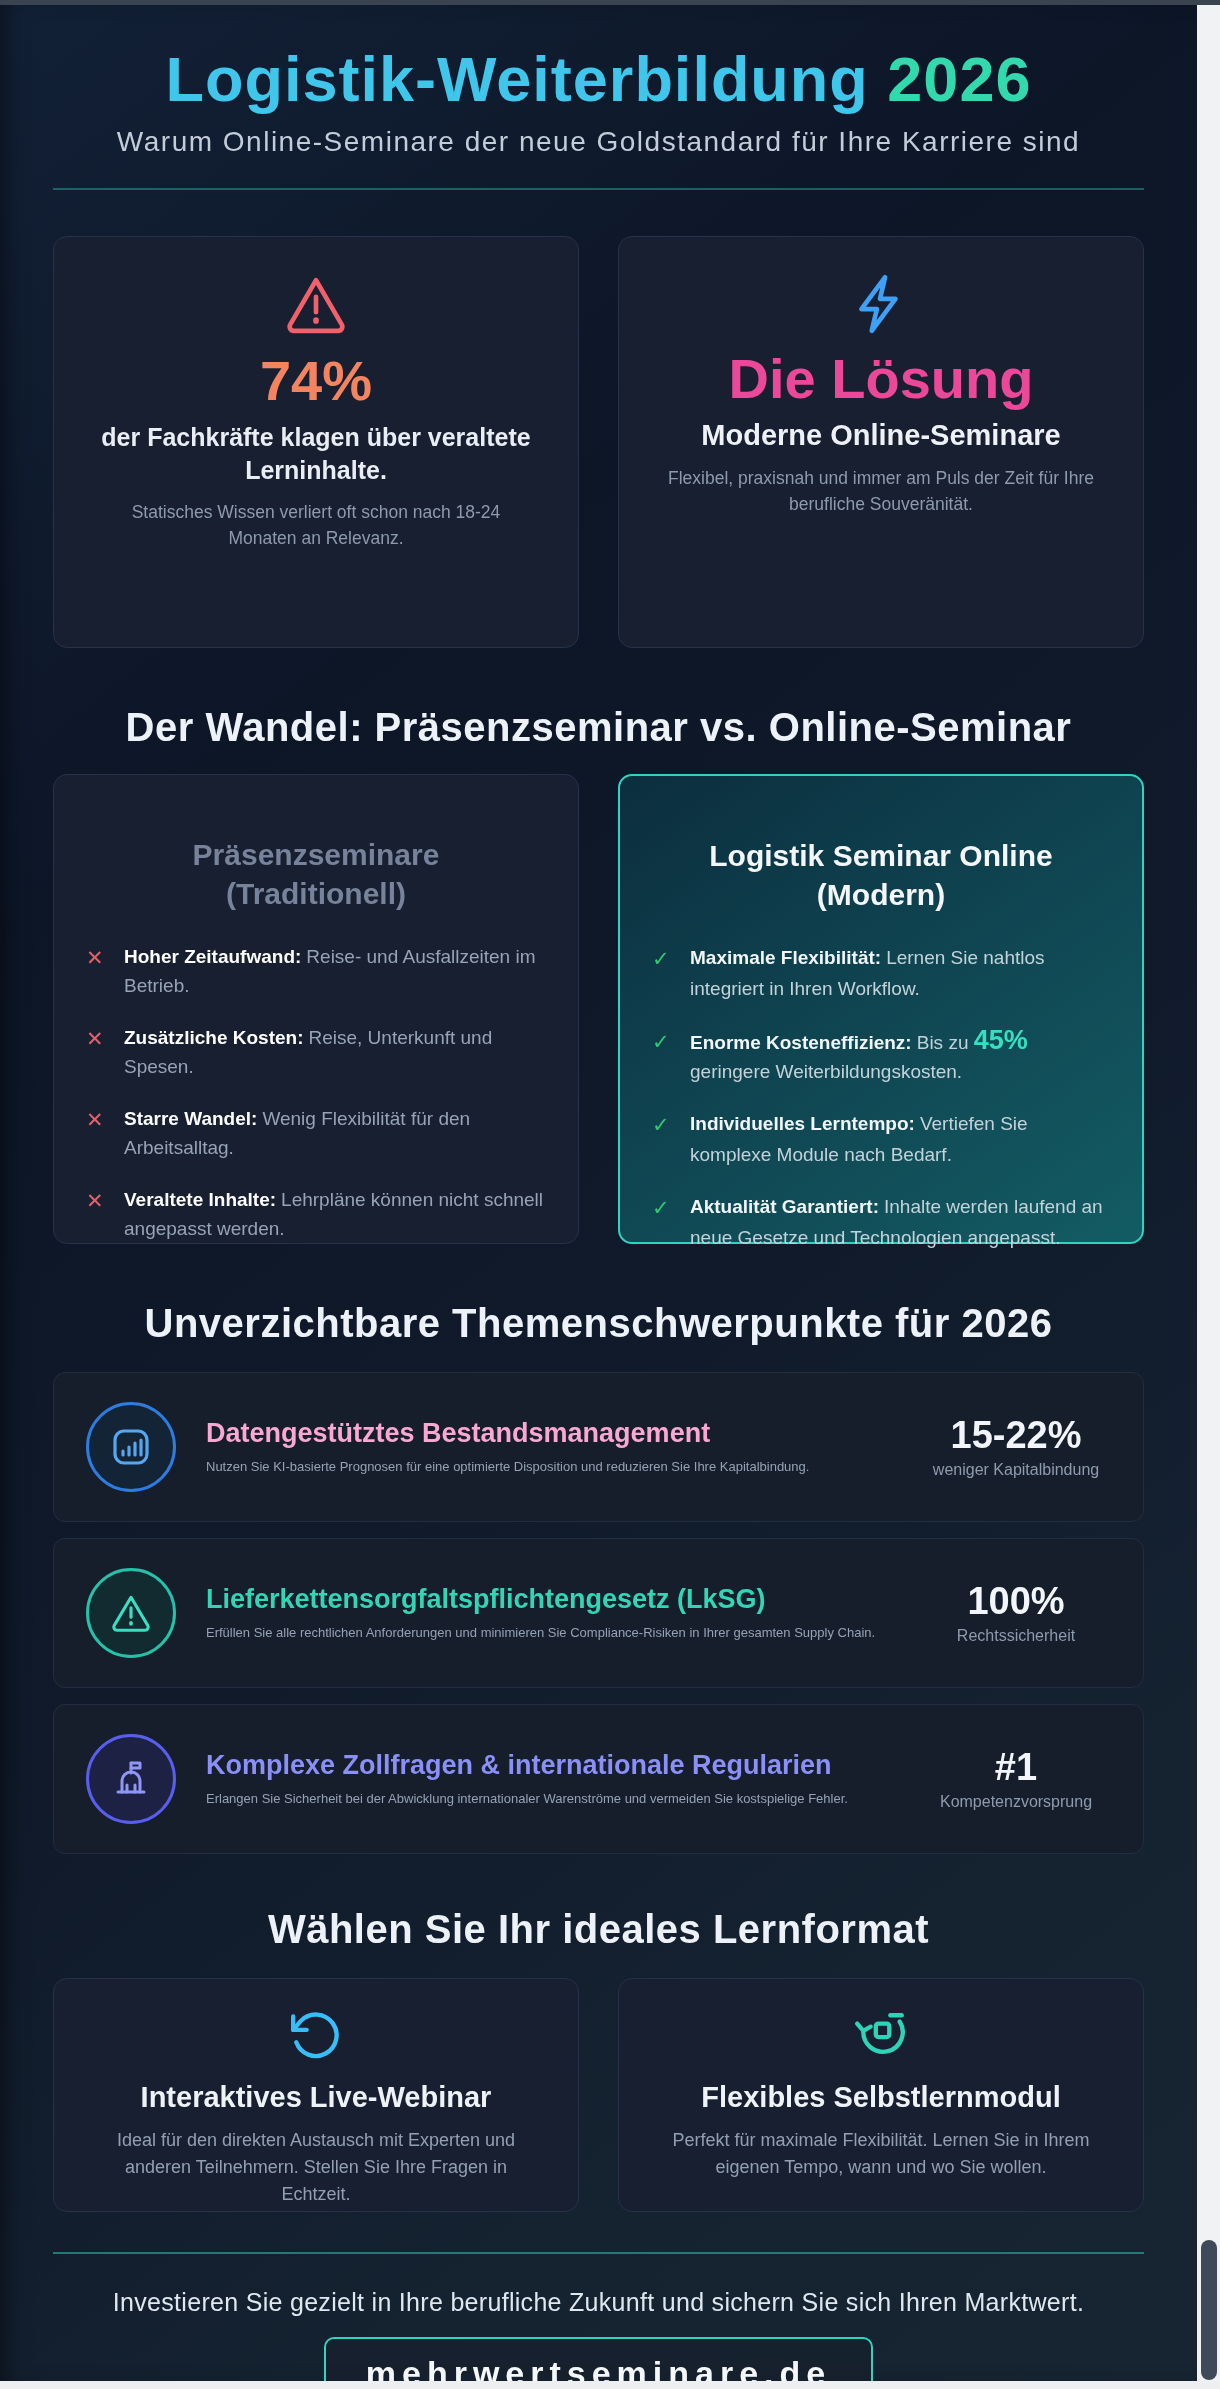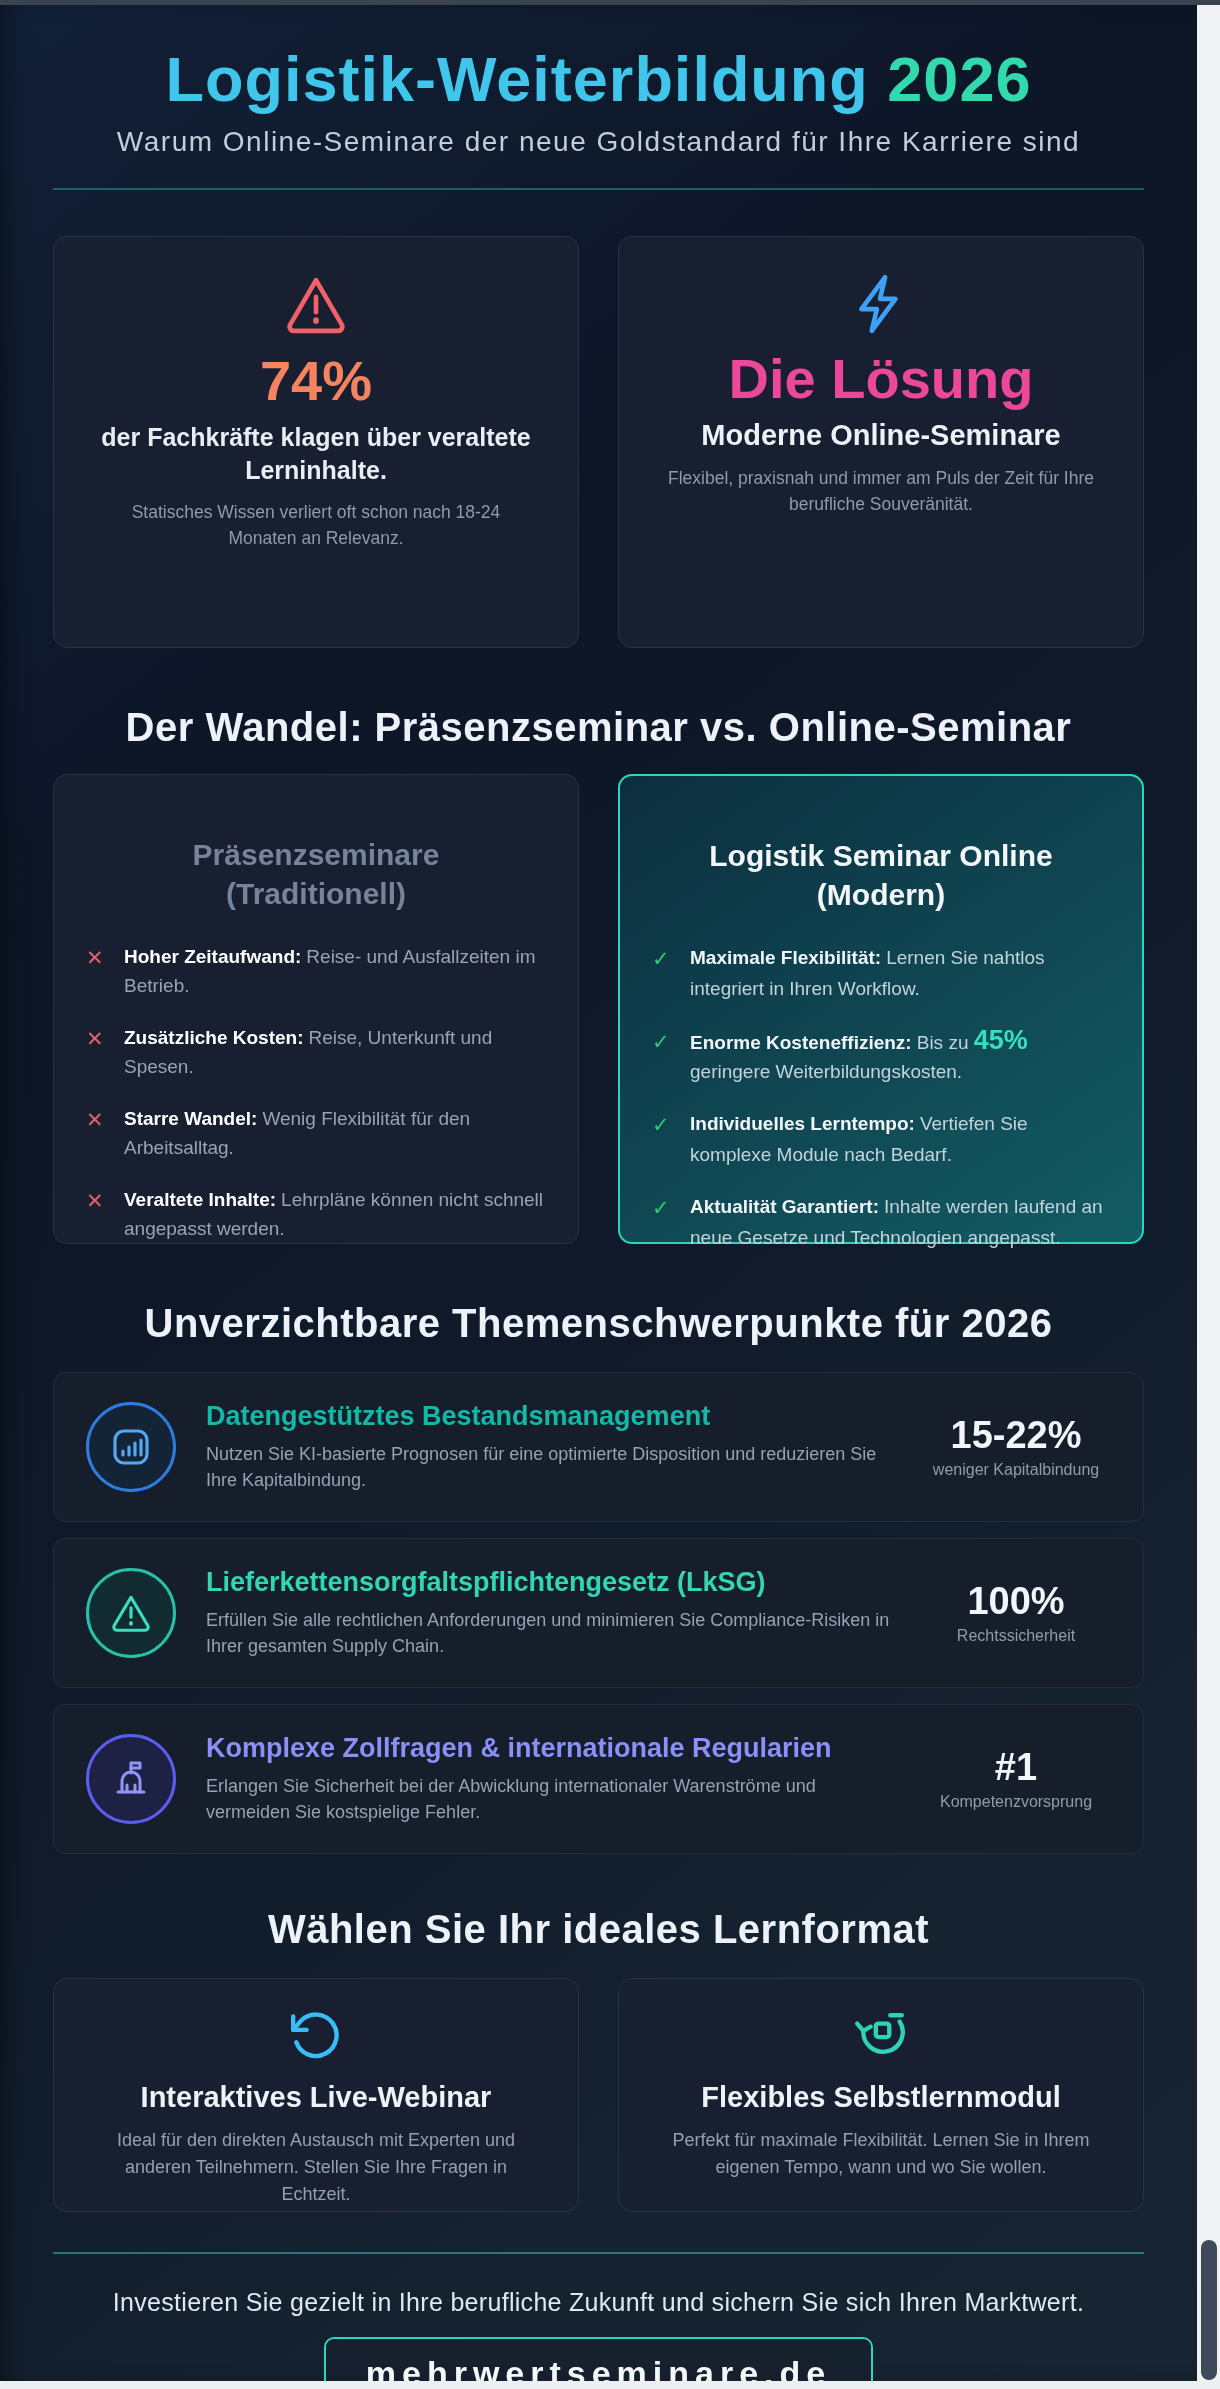--- a/index.html
+++ b/index.html
@@ -84,24 +84,24 @@
   }
   .icon-circle {
     flex:0 0 90px; width:90px; height:90px; border-radius:50%;
     display:flex; align-items:center; justify-content:center;
   }
   .icon-circle.blue   { border:3px solid #2e7ce0; background:#142437; color:#55a7f0; }
   .icon-circle.teal   { border:3px solid #26c1a8; background:#122b31; color:#3adfc2; }
   .icon-circle.indigo { border:3px solid #5a5ef0; background:#1d2244; color:#9095f6; }
   .topic-text { flex:1 1 auto; }
   .topic-title { font-size:27px; font-weight:bold; }
-  .topic-title.blue { color:#14b8a6; }
+  .topic-title.blue { color:#f9a8d4; }
   .topic-title.teal { color:#32d6b5; }
   .topic-title.indigo { color:#8a90f8; }
-  .topic-desc { margin-top:9px; font-size:18px; color:#95a2b3; line-height:1.45; max-width:740px; }
+  .topic-desc { margin-top:9px; font-size:13px; color:#95a2b3; line-height:1.45; max-width:740px; }
   .topic-stat { flex:0 0 auto; margin-left:auto; text-align:center; min-width:190px; }
   .stat-value { font-size:38px; font-weight:bold; color:#f2f6fa; line-height:1; }
   .stat-label { margin-top:7px; font-size:16px; color:#8e9bac; }
 
   
   .heading-formats { margin-top:52px; }
   .formats { margin-top:26px; }
   .format-card { height:234px; padding:28px; text-align:center; display:flex; flex-direction:column; align-items:center; }
   .format-icon.blue { color:#38bdf8; }
   .format-icon.teal { color:#2ed3b8; }

